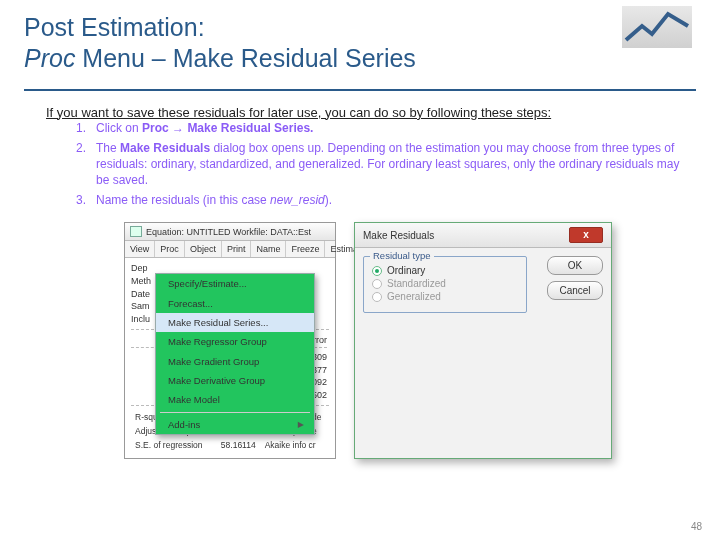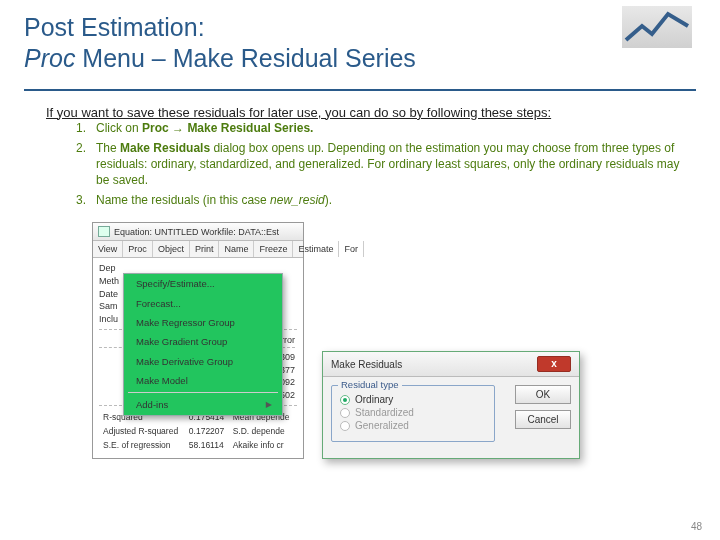--- a/index.html
+++ b/index.html
@@ -3,28 +3,28 @@
 <meta charset="utf-8">
 <style>
   * { box-sizing: border-box; }
   body { margin:0; padding:0; width:720px; height:540px; background:#fff; font-family:Arial,Helvetica,sans-serif; color:#333; position:relative; }
   .slide { padding:10px 24px 0 24px; }
   .title { color:#2a5a8a; font-size:25px; line-height:1.25; font-weight:400; margin:2px 0 14px 0; }
   .title .italic { font-style:italic; }
   .rule { border:0; border-top:2px solid #2a5a8a; margin:0 0 14px 0; }
   .intro { color:#222; font-size:13px; text-decoration:underline; margin:0 0 0 22px; }
   ol.steps { margin:0 0 14px 42px; padding:0; list-style:none; counter-reset:step; }
-  ol.steps li { counter-increment:step; position:relative; font-size:12px; line-height:1.35; color:#4d7c0f; margin-bottom:4px; padding-left:30px; }
+  ol.steps li { counter-increment:step; position:relative; font-size:12px; line-height:1.35; color:#8b5cf6; margin-bottom:4px; padding-left:30px; }
   ol.steps li::before { content:counter(step) "."; position:absolute; left:0; width:20px; text-align:right; }
   .itc { font-style:italic; }
   .logo { position:absolute; top:6px; right:28px; width:70px; height:42px; background:linear-gradient(#e8e8e8,#d0d0d0); overflow:hidden; }
   .logo svg { width:100%; height:100%; }
   .pagenum { position:absolute; bottom:8px; right:18px; font-size:10px; color:#888; }
 
-  .figwrap { display:flex; gap:18px; margin-left:68px;align-items:flex-end; }
+  .figwrap { display:flex; gap:18px; margin-left:100px; }
 
   
   .eqwin { width:212px; border:1px solid #999; background:#fff; font-size:9px; }
   .eq-title { background:linear-gradient(#fdfdfd,#e6e6e6); border-bottom:1px solid #bbb; padding:3px 5px; display:flex; align-items:center; gap:4px; }
   .eq-title .ico { width:12px; height:11px; border:1px solid #7a9; background:#dfe; display:inline-block; }
   .eq-toolbar { display:flex; border-bottom:1px solid #bbb; background:#f4f4f4; }
   .eq-toolbar span { padding:3px 5px; border-right:1px solid #ccc; }
   .eq-body { padding:4px 6px; line-height:1.4; position:relative; }
   .dots { border-top:1px dashed #bbb; border-bottom:1px dashed #bbb; margin:4px 0; padding:4px 0; }
   .eq-table { width:100%; font-size:8.5px; }
@@ -45,21 +45,21 @@
   .dlg-left { flex:1; }
   .fieldset { border:1px solid #8aa6c9; border-radius:2px; padding:6px 8px 8px 8px; margin-bottom:8px; position:relative; }
   .fieldset .legend { position:absolute; top:-7px; left:6px; background:#f2f2f2; padding:0 3px; color:#3a5a8a; font-size:9.5px; }
   .radio-row { display:flex; align-items:center; gap:5px; margin:2px 0; color:#333; }
   .radio-row.disabled { color:#9a9a9a; }
   .radio { width:10px; height:10px; border:1px solid #6b8; border-radius:50%; display:inline-flex; align-items:center; justify-content:center; background:#fff; }
   .radio.disabled { border-color:#bbb; }
   .radio .dot { width:4px; height:4px; border-radius:50%; background:#2a6; }
   .name-input { width:100%; border:1px solid #9ab; background:#fff; padding:2px 4px; font-size:10px; font-family:inherit; }
   .dlg-btns { display:flex; flex-direction:column; gap:6px; }
-  .btn { width:56px; padding:3px 0; text-align:center; background:linear-gradient(#fefefe,#e3e3e3); border:1px solid #9a9a9a; border-radius:0; font-size:10px; }
+  .btn { width:56px; padding:3px 0; text-align:center; background:linear-gradient(#fefefe,#e3e3e3); border:1px solid #9a9a9a; border-radius:8px; font-size:10px; }
 </style>
 </head>
 <body>
 
 <div class="slide">
   <div class="logo">
     <svg viewBox="0 0 70 42">
         <polyline points="4,34 20,20 30,28 46,8 66,20" fill="none" stroke="#355e8b" stroke-width="4"></polyline>
       </svg>
   </div>
@@ -107,20 +107,23 @@
         <div>Date</div>
         <div>Sam</div>
         <div>Inclu</div>
 
         <div class="menu">
           <div class="mi">
               <span>Specify/Estimate...</span>
             </div>
           <div class="mi">
               <span>Forecast...</span>
+            </div>
+          <div class="mi hover">
+              <span>Make Residual Series...</span>
             </div>
           <div class="mi">
               <span>Make Regressor Group</span>
             </div>
           <div class="mi">
               <span>Make Gradient Group</span>
             </div>
           <div class="mi">
               <span>Make Derivative Group</span>
             </div>

